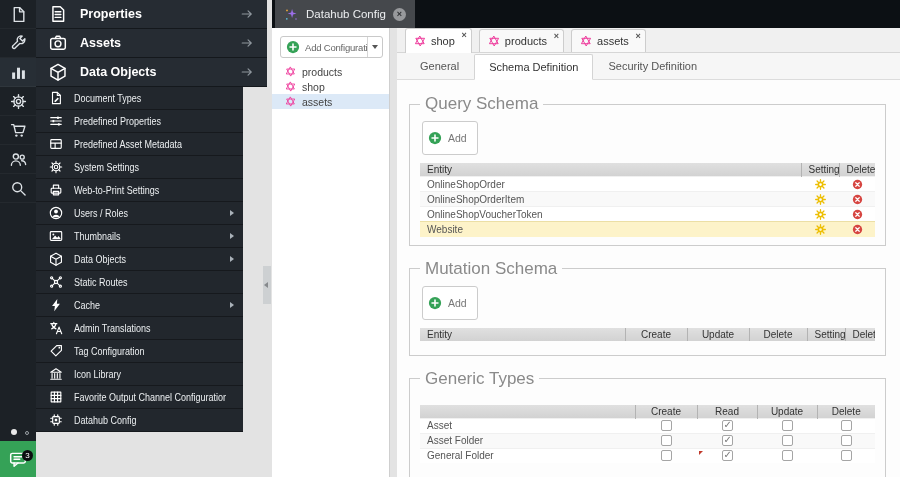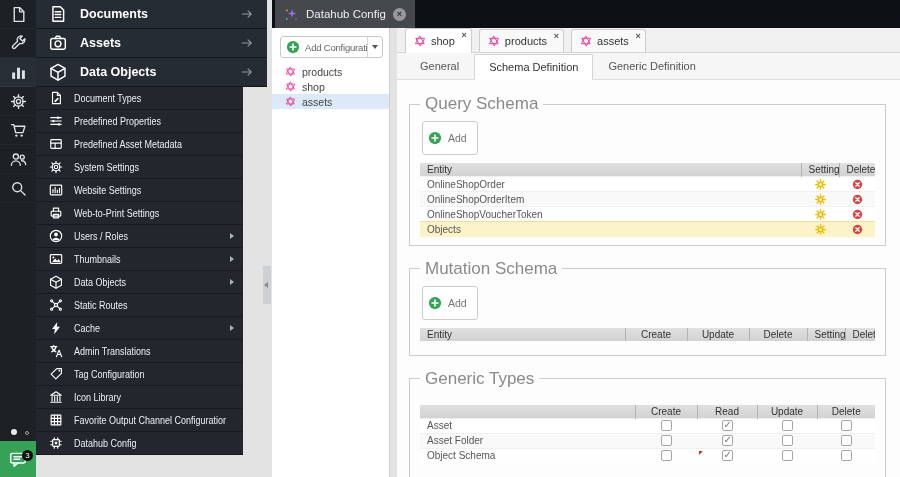--- a/index.html
+++ b/index.html
@@ -196,21 +196,21 @@
 </div>
 
 <div class="acc" id="accSections">
     <div class="acc-row">
       <span class="ico acc-ico">
         <svg viewBox="0 0 16 16">
           <path d="M3.5 1.5H10L13 4.5v10H3.5z"></path>
           <path d="M5.5 6h5M5.5 8.5h5M5.5 11h5"></path>
         </svg>
       </span>
-      <span class="acc-label">Documents</span>
+      <span class="acc-label">Properties</span>
       <span class="ico acc-arrow">
         <svg viewBox="0 0 16 16">
           <path d="M2.5 8h10.5M9.2 4.5L12.8 8l-3.6 3.5"></path>
         </svg>
       </span>
     </div>
     <div class="acc-row">
       <span class="ico acc-ico">
         <svg viewBox="0 0 16 16">
           <rect x="1.5" y="4" width="13" height="9.5" rx="1.5"></rect>
@@ -273,29 +273,20 @@
     </div>
     <div class="smi">
       <span class="ico smi-ico">
         <svg viewBox="0 0 16 16">
           <circle cx="8" cy="8" r="2"></circle>
           <circle cx="8" cy="8" r="4.3"></circle>
           <path d="M12.3 8h2.2M8 12.3v2.2M3.7 8H1.5M8 3.7V1.5M11 11l1.6 1.6M5 5L3.4 3.4M11 5l1.6-1.6M5 11l-1.6 1.6"></path>
         </svg>
       </span>
       <span class="smi-label">System Settings</span>
-    </div>
-    <div class="smi">
-      <span class="ico smi-ico">
-        <svg viewBox="0 0 16 16">
-          <rect x="1.5" y="2.5" width="13" height="11" rx="1"></rect>
-          <path d="M4.5 11V7.5M7 11V5M9.5 11V8M12 11V6"></path>
-        </svg>
-      </span>
-      <span class="smi-label">Website Settings</span>
     </div>
     <div class="smi">
       <span class="ico smi-ico">
         <svg viewBox="0 0 16 16">
           <rect x="2.5" y="6" width="11" height="5.5" rx="0.8"></rect>
           <path d="M5 6V2.5h6V6M5 9.5h6v4H5z"></path>
         </svg>
       </span>
       <span class="smi-label">Web-to-Print Settings</span>
     </div>
@@ -496,21 +487,21 @@
       </div>
     </div>
   <div class="subtabs" id="subTabs">
       <div class="stab">
         <span>General</span>
       </div>
       <div class="stab active">
         <span>Schema Definition</span>
       </div>
       <div class="stab">
-        <span>Generic Definition</span>
+        <span>Security Definition</span>
       </div>
     </div>
   <div class="content">
 
     <fieldset class="fs">
       <legend>Query Schema</legend>
       <button class="addbtn">
         <span class="ico">
             <svg viewBox="0 0 16 16">
               <circle cx="8" cy="8" r="7" fill="#35a257" stroke="none"></circle>
@@ -584,21 +575,21 @@
               <td class="c">
                 <span class="ico cellico">
                   <svg viewBox="0 0 16 16">
                     <circle cx="8" cy="8" r="6.8" fill="#d64541" stroke="none"></circle>
                     <path d="M5.5 5.5l5 5M10.5 5.5l-5 5" stroke="#fff" stroke-width="1.8"></path>
                   </svg>
                 </span>
               </td>
             </tr>
             <tr class="sel">
-              <td>Objects</td>
+              <td>Website</td>
               <td class="c">
                 <span class="ico cellico">
                   <svg viewBox="0 0 16 16">
                     <circle cx="8" cy="8" r="3.2" stroke="#edbe00" stroke-width="2.4"></circle>
                     <path d="M8 1v2.4M8 12.6V15M1 8h2.4M12.6 8H15M3 3l1.8 1.8M11.2 11.2L13 13M13 3l-1.8 1.8M4.8 11.2L3 13" stroke="#edbe00" stroke-width="1.9"></path>
                   </svg>
                 </span>
               </td>
               <td class="c">
                 <span class="ico cellico">
@@ -692,21 +683,21 @@
                 <div class="cb on"></div>
               </td>
               <td class="c">
                 <div class="cb"></div>
               </td>
               <td class="c">
                 <div class="cb"></div>
               </td>
             </tr>
             <tr>
-              <td>Object Schema</td>
+              <td>General Folder</td>
               <td class="c">
                 <div class="cb"></div>
               </td>
               <td class="c dirtycell">
                 <i class="dirty"></i>
                 <div class="cb on"></div>
               </td>
               <td class="c">
                 <div class="cb"></div>
               </td>

